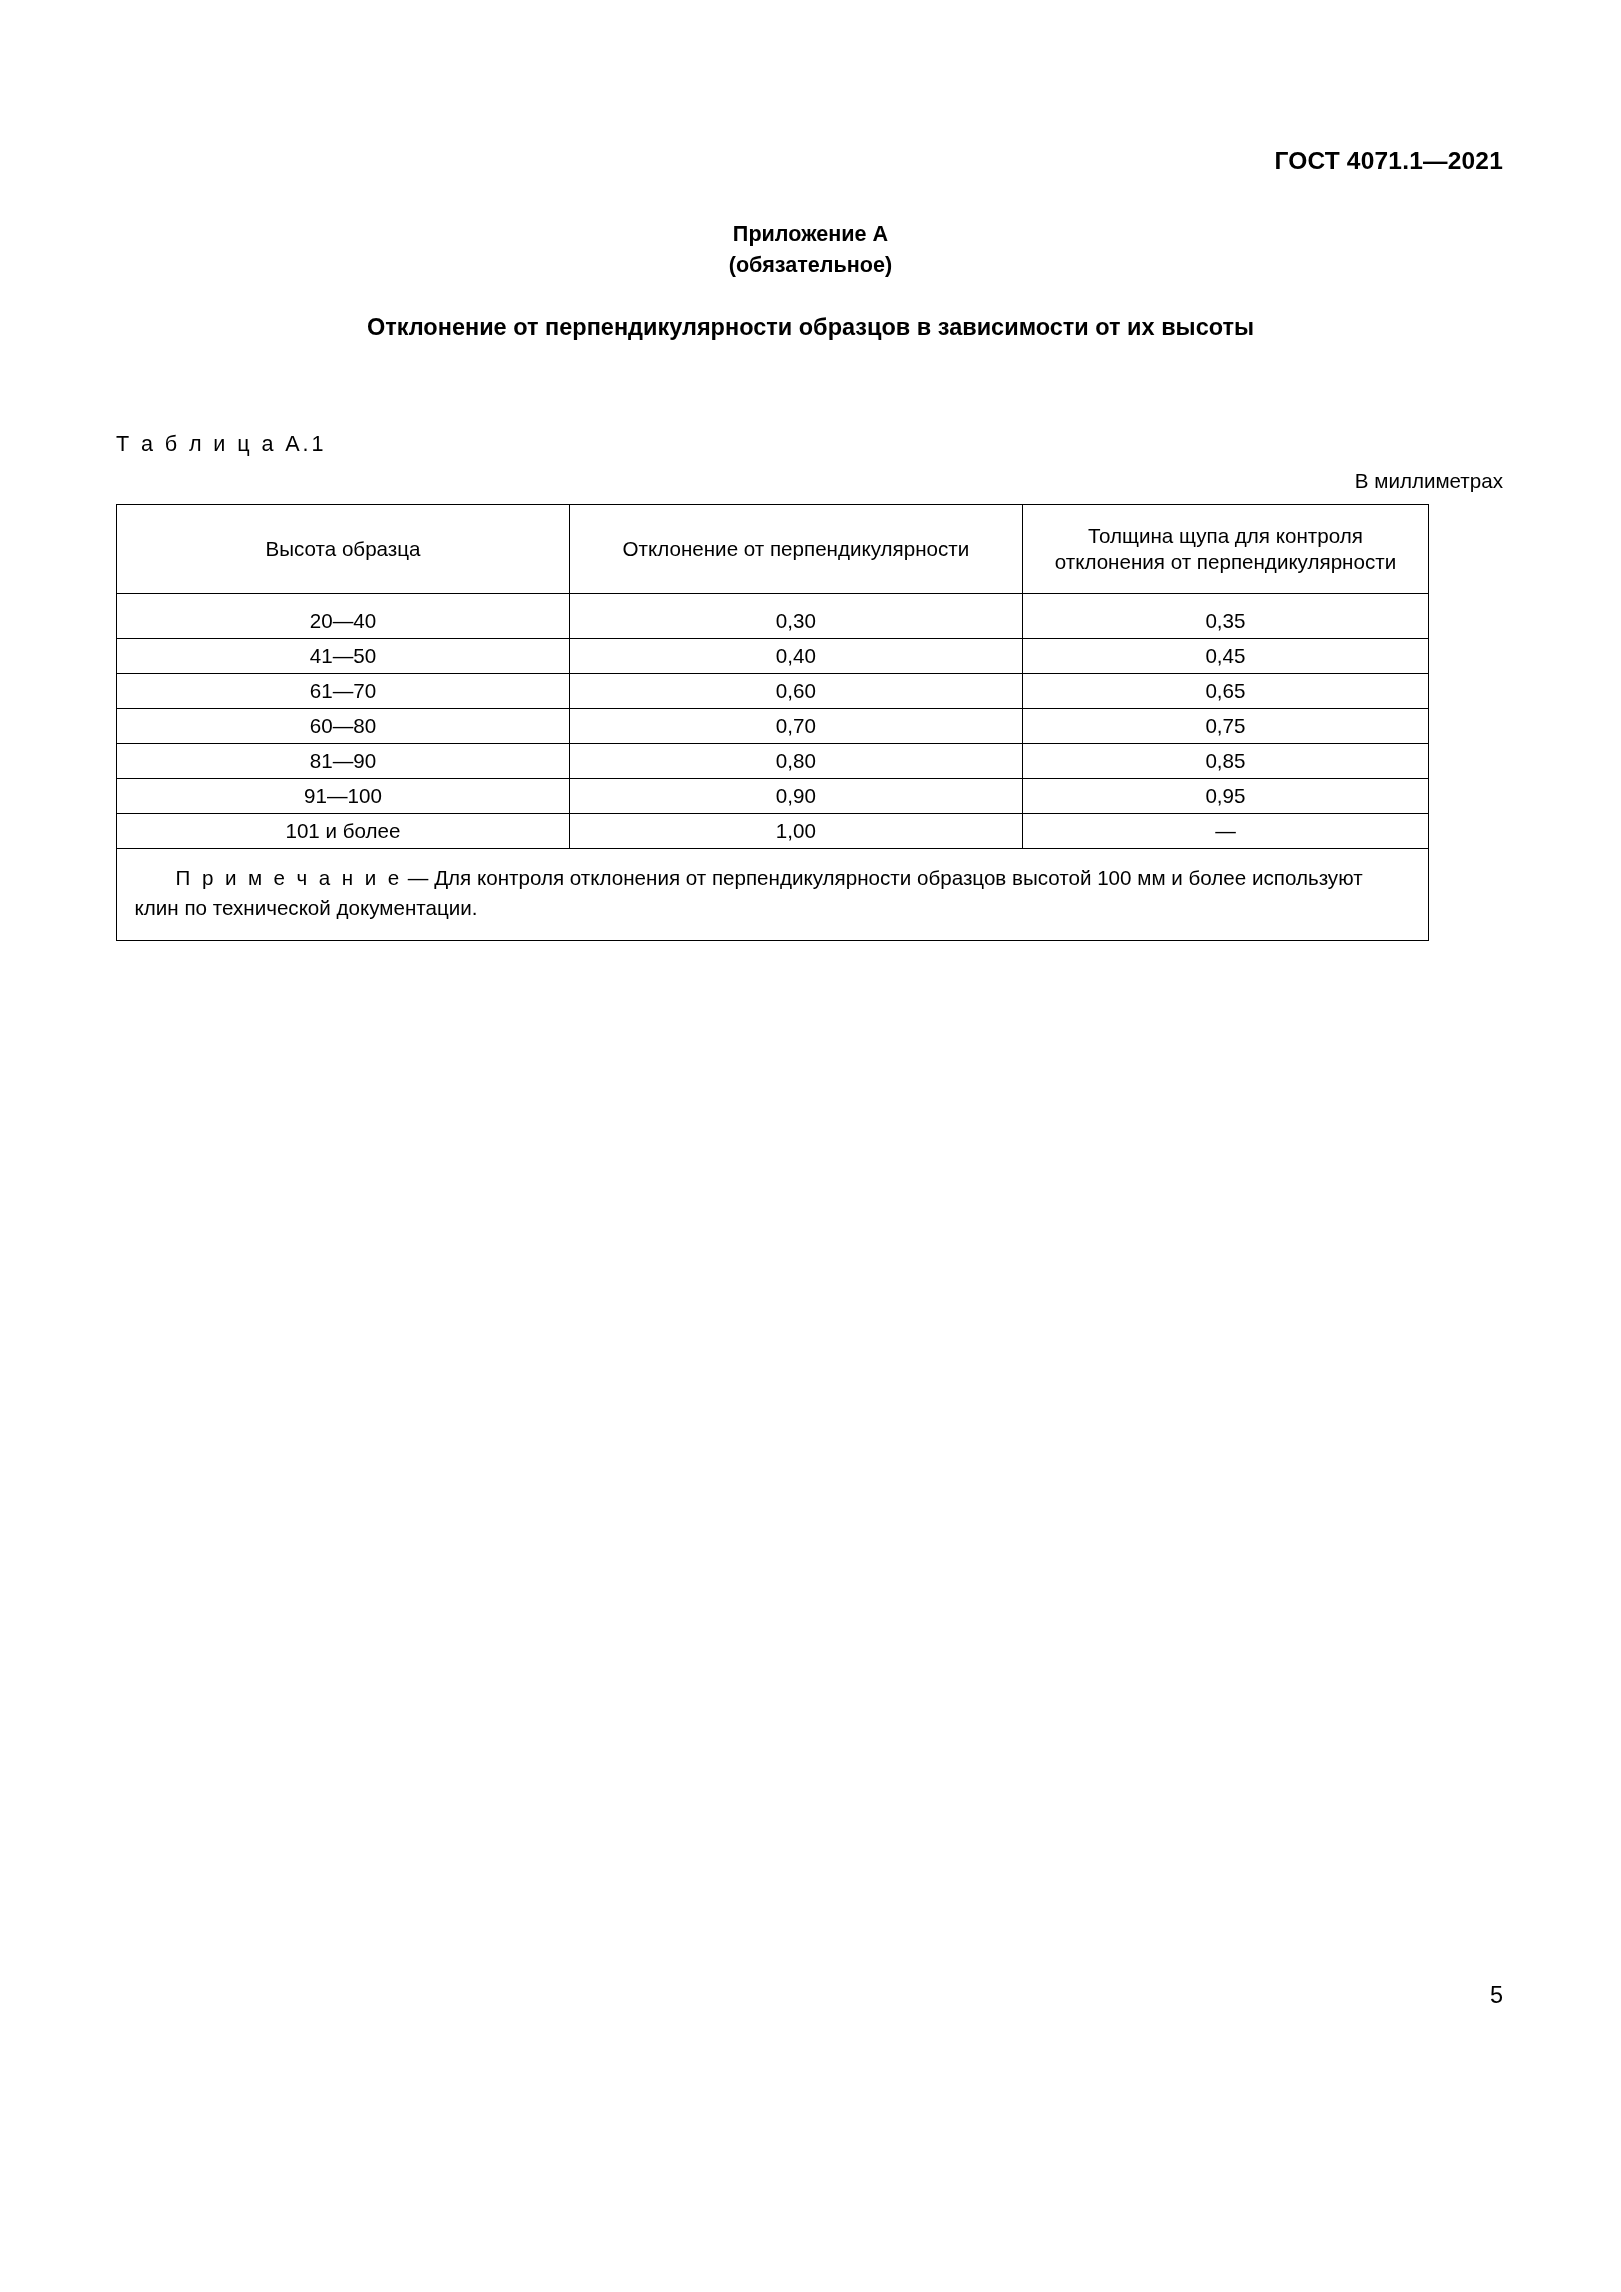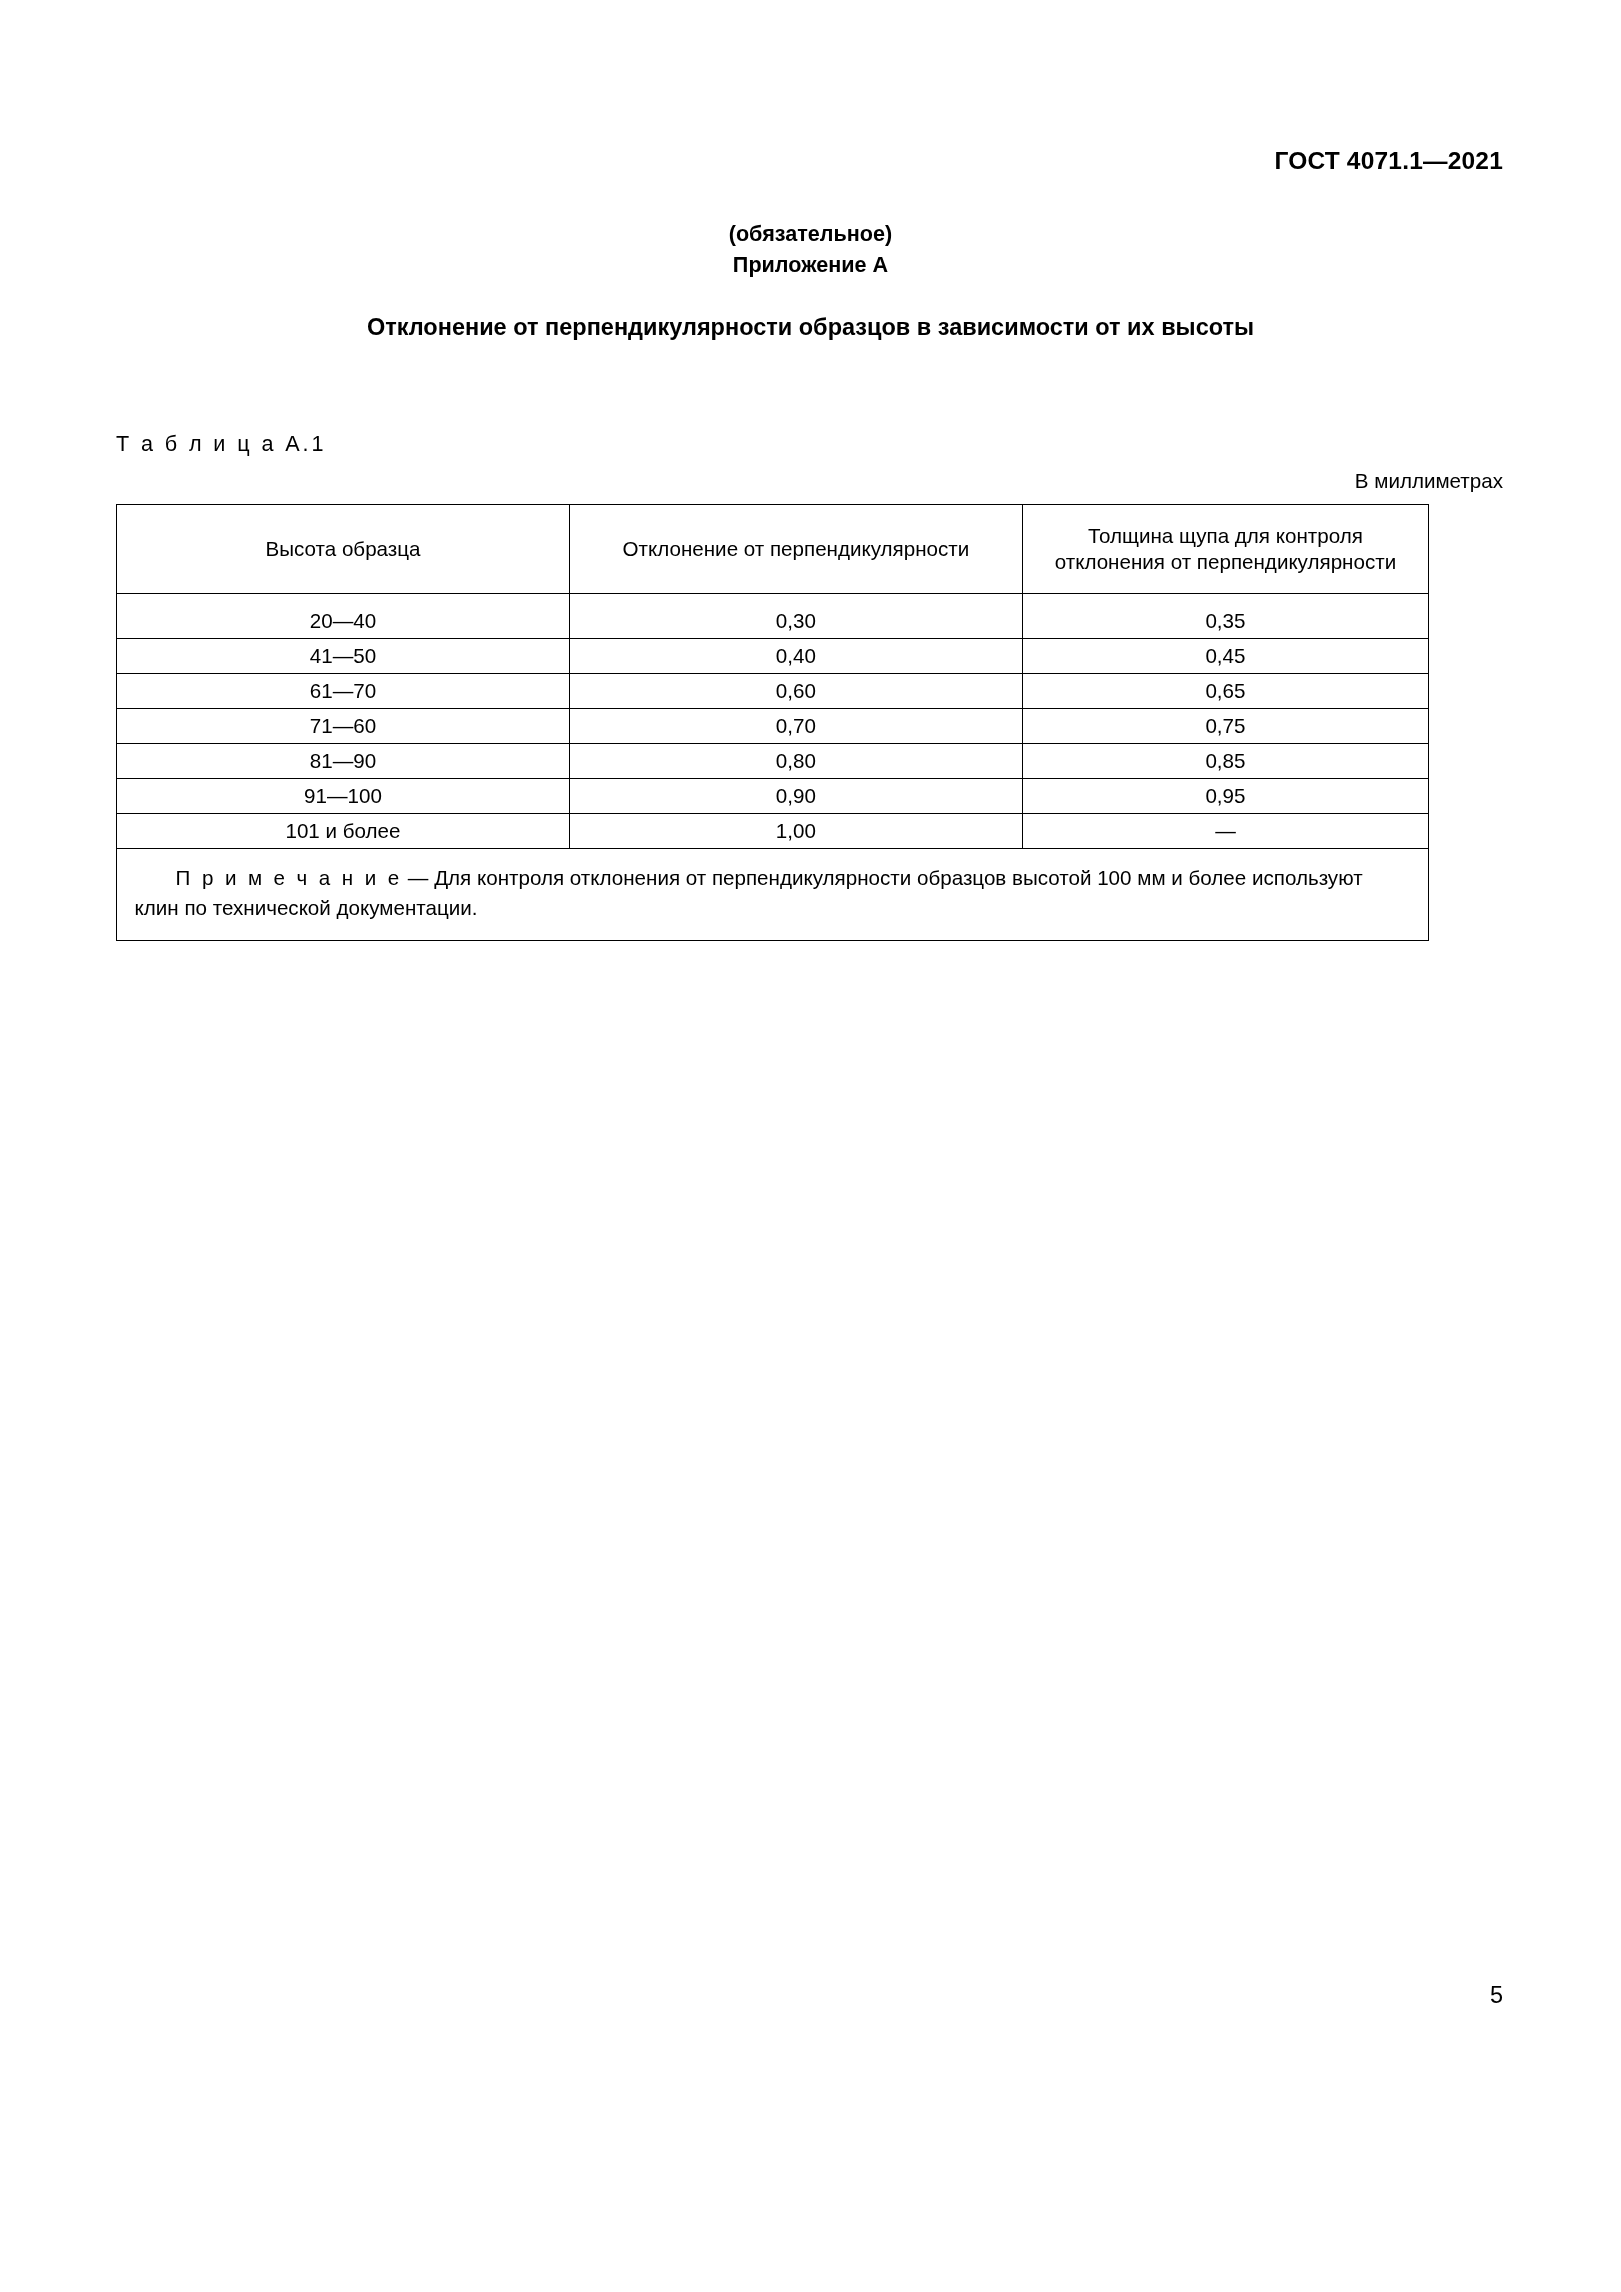--- a/index.html
+++ b/index.html
@@ -140,22 +140,22 @@
   }
 </style>
 </head>
 <body>
 
 <div class="page">
 
   <div class="doc-header">ГОСТ 4071.1—2021</div>
 
   <div class="appendix-block">
+    <div class="appendix-line">Приложение А</div>
     <div class="appendix-line">(обязательное)</div>
-    <div class="appendix-line">Приложение А</div>
   </div>
 
   <div class="section-title">Отклонение от перпендикулярности образцов в зависимости от их высоты</div>
 
 
   <div class="table-caption">Т а б л и ц а   А.1</div>
 
   <div class="units-note">В миллиметрах</div>
 
   <div class="data-table-wrap">
@@ -182,21 +182,21 @@
           <td>41—50</td>
           <td>0,40</td>
           <td>0,45</td>
         </tr>
         <tr>
           <td>61—70</td>
           <td>0,60</td>
           <td>0,65</td>
         </tr>
         <tr>
-          <td>71—60</td>
+          <td>60—80</td>
           <td>0,70</td>
           <td>0,75</td>
         </tr>
         <tr>
           <td>81—90</td>
           <td>0,80</td>
           <td>0,85</td>
         </tr>
         <tr>
           <td>91—100</td>

